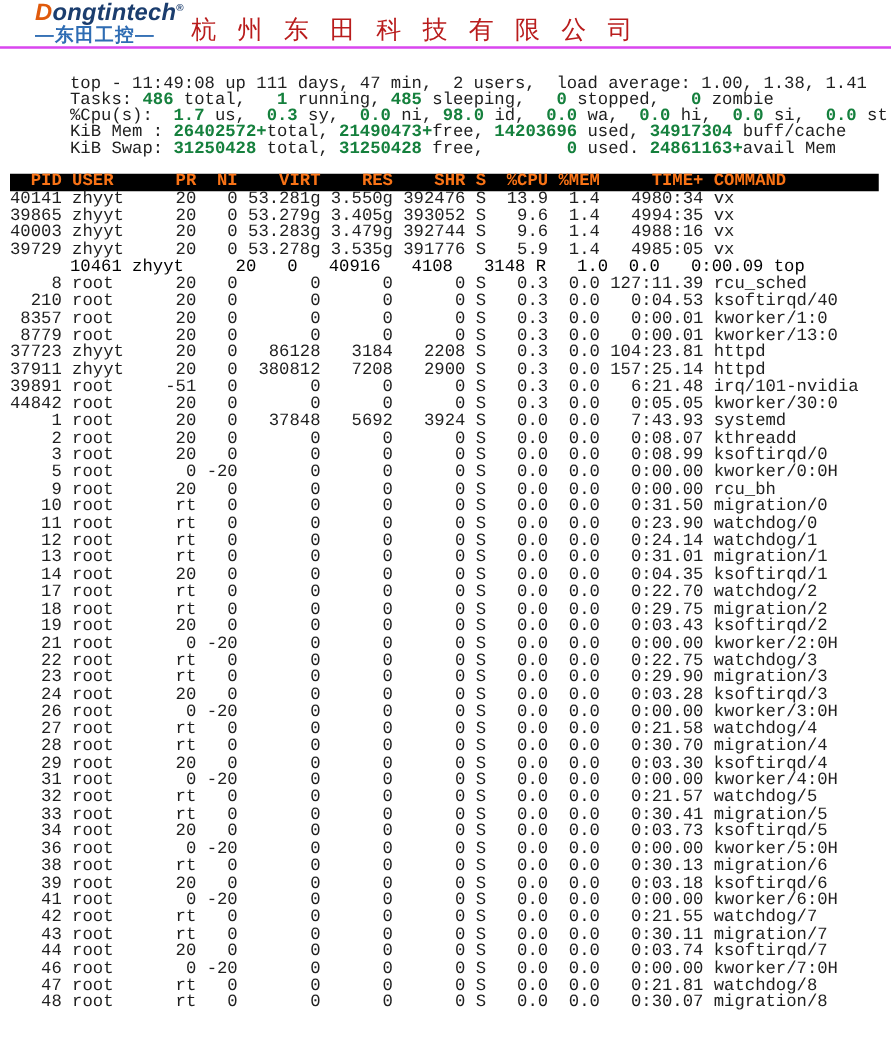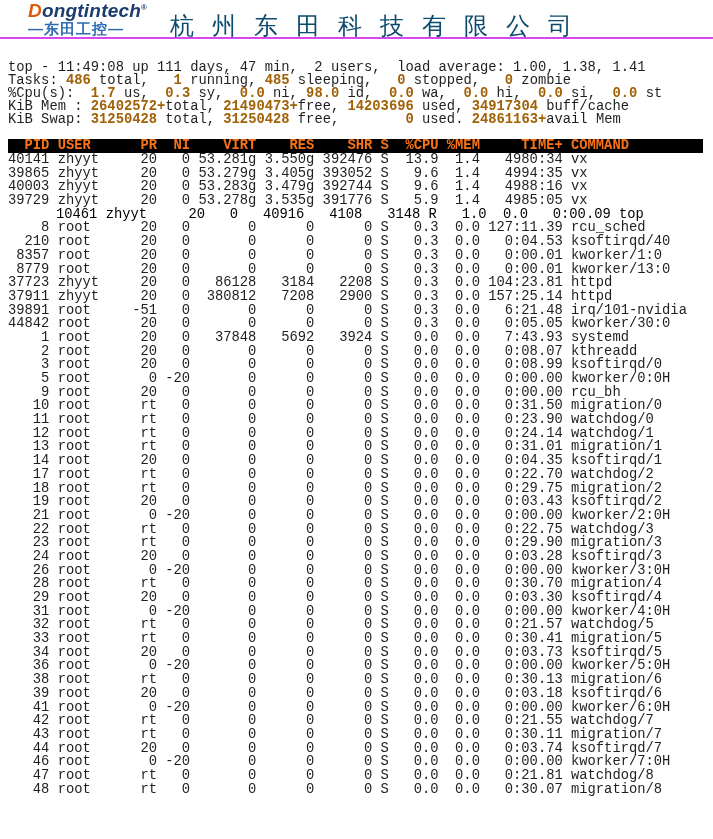--- a/index.html
+++ b/index.html
@@ -15,28 +15,28 @@
     font-style:italic;font-weight:bold;font-size:19px;letter-spacing:0.2px;
     white-space:nowrap;
   }
   .brand .reg{font-size:8px;vertical-align:super;font-style:normal;}
   .sub-brand{
     font-family:"Liberation Sans","DejaVu Sans",sans-serif;
     font-weight:bold;font-size:15px;margin-top:1px;letter-spacing:1px;
     white-space:nowrap;
   }
   .company-title{
-    position:absolute;left:170px;top:10px;
+    position:absolute;left:153px;top:10px;
     font-family:"Liberation Serif","DejaVu Serif",serif;
-    font-size:24px;letter-spacing:6px;color:#0c4a6e;white-space:nowrap;
+    font-size:20px;letter-spacing:6px;color:#b91c1c;white-space:nowrap;
   }
   
   .terminal{padding:22px 0 0 8px;color:#1f1f1f;font-size:13.8px;}
-  .summary-line{white-space:pre;line-height:13px;height:13px;}
-  .summary-line .b{font-weight:bold;color:#a16207;}
+  .summary-line{white-space:pre;line-height:13px;height:13px;margin-left:48px;}
+  .summary-line .b{font-weight:bold;color:#15803d;}
   .proc{margin-top:13px;}
   .thead{
     background:#000;color:#f97316;font-weight:bold;white-space:pre;
     line-height:14px;height:14px;width:695px;
   }
   .prow{white-space:pre;line-height:13.7px;height:13.7px;}
   .prow.hl{font-weight:normal;color:#000;margin-left:48px;}
 </style>
 </head>
 <body>
@@ -84,20 +84,21 @@
         <div class="prow">   13 root      rt   0       0      0      0 S   0.0  0.0   0:31.01 migration/1</div>
         <div class="prow">   14 root      20   0       0      0      0 S   0.0  0.0   0:04.35 ksoftirqd/1</div>
         <div class="prow">   17 root      rt   0       0      0      0 S   0.0  0.0   0:22.70 watchdog/2</div>
         <div class="prow">   18 root      rt   0       0      0      0 S   0.0  0.0   0:29.75 migration/2</div>
         <div class="prow">   19 root      20   0       0      0      0 S   0.0  0.0   0:03.43 ksoftirqd/2</div>
         <div class="prow">   21 root       0 -20       0      0      0 S   0.0  0.0   0:00.00 kworker/2:0H</div>
         <div class="prow">   22 root      rt   0       0      0      0 S   0.0  0.0   0:22.75 watchdog/3</div>
         <div class="prow">   23 root      rt   0       0      0      0 S   0.0  0.0   0:29.90 migration/3</div>
         <div class="prow">   24 root      20   0       0      0      0 S   0.0  0.0   0:03.28 ksoftirqd/3</div>
         <div class="prow">   26 root       0 -20       0      0      0 S   0.0  0.0   0:00.00 kworker/3:0H</div>
+        <div class="prow">   27 root      rt   0       0      0      0 S   0.0  0.0   0:21.58 watchdog/4</div>
         <div class="prow">   28 root      rt   0       0      0      0 S   0.0  0.0   0:30.70 migration/4</div>
         <div class="prow">   29 root      20   0       0      0      0 S   0.0  0.0   0:03.30 ksoftirqd/4</div>
         <div class="prow">   31 root       0 -20       0      0      0 S   0.0  0.0   0:00.00 kworker/4:0H</div>
         <div class="prow">   32 root      rt   0       0      0      0 S   0.0  0.0   0:21.57 watchdog/5</div>
         <div class="prow">   33 root      rt   0       0      0      0 S   0.0  0.0   0:30.41 migration/5</div>
         <div class="prow">   34 root      20   0       0      0      0 S   0.0  0.0   0:03.73 ksoftirqd/5</div>
         <div class="prow">   36 root       0 -20       0      0      0 S   0.0  0.0   0:00.00 kworker/5:0H</div>
         <div class="prow">   38 root      rt   0       0      0      0 S   0.0  0.0   0:30.13 migration/6</div>
         <div class="prow">   39 root      20   0       0      0      0 S   0.0  0.0   0:03.18 ksoftirqd/6</div>
         <div class="prow">   41 root       0 -20       0      0      0 S   0.0  0.0   0:00.00 kworker/6:0H</div>

